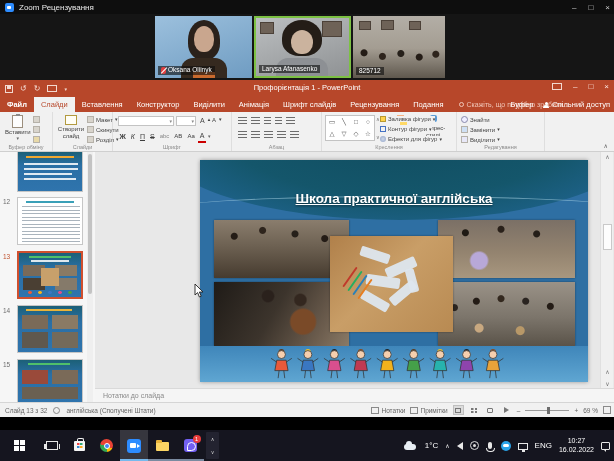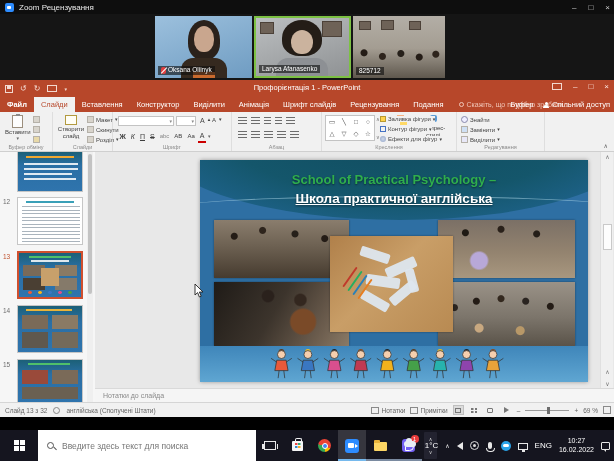--- a/index.html
+++ b/index.html
@@ -467,21 +467,20 @@
 
       <div class="panel-scroll">
         <div class="pth" style="top:2px;height:140px;"></div>
       </div>
     </div>
 
     <div class="canvas">
       <div class="slide">
         <div class="swoosh"></div>
         <div class="swoosh2"></div>
-        <div class="s-title-en">School of Practical Psychology –</div>
         <div class="s-title-uk">Школа практичної англійська</div>
 
         <div class="photo" style="left:14px;top:60px;width:135px;height:58px;background:
           radial-gradient(circle 4px at 15% 28%, #241c16 0 3px, transparent 4px),
           radial-gradient(circle 4px at 36% 18%, #2e241c 0 3px, transparent 4px),
           radial-gradient(circle 4px at 60% 24%, #26201a 0 3px, transparent 4px),
           radial-gradient(circle 4px at 82% 32%, #241c16 0 3px, transparent 4px),
           linear-gradient(180deg,#8a7d6d 0%,#6d6152 45%,#463b2f 100%);"></div>
         <div class="photo" style="left:238px;top:60px;width:137px;height:58px;background:
           radial-gradient(circle 4px at 20% 22%, #1f1a14 0 3px, transparent 4px),
@@ -660,24 +659,20 @@
       <span class="fit-ic"></span>
     </div>
   </div>
 
   <div class="blackstrip"></div>
 
   <div class="taskbar">
     <div class="tb-btn" style="width:38px;">
         <span class="winlogo"></span>
       </div>
-    <div class="searchbox">
-      <span class="mag"></span>
-      <input type="text" placeholder="Введите здесь текст для поиска" style="">
-    </div>
     <div class="tb-btn" style="width:28px;">
         <span class="tview"></span>
       </div>
     <div class="tb-btn" style="width:27px;">
         <span class="storeic"></span>
       </div>
     <div class="tb-btn" style="width:27px;">
         <span class="chromeic"></span>
       </div>
     <div class="tb-btn tb-active" style="width:28px;">
@@ -692,21 +687,21 @@
       </span>
     </div>
     <div class="tb-btn" style="width:17px;">
       <span class="updown">
         <span>∧</span>
         <span>∨</span>
       </span>
     </div>
 
     <div class="tray">
-      <span style="display:flex;align-items:flex-start;gap:9px;">
+      <span style="display:flex;align-items:flex-end;gap:9px;">
         <span class="cloudic"></span>
         <span>1°C</span>
       </span>
       <span style="font-size:6px;color:#e8e8e8;">∧</span>
       <span class="spk"></span>
       <span class="obsic"></span>
       <span class="micic"></span>
       <span class="syncic"></span>
       <span class="netic"></span>
       <span>ENG</span>

